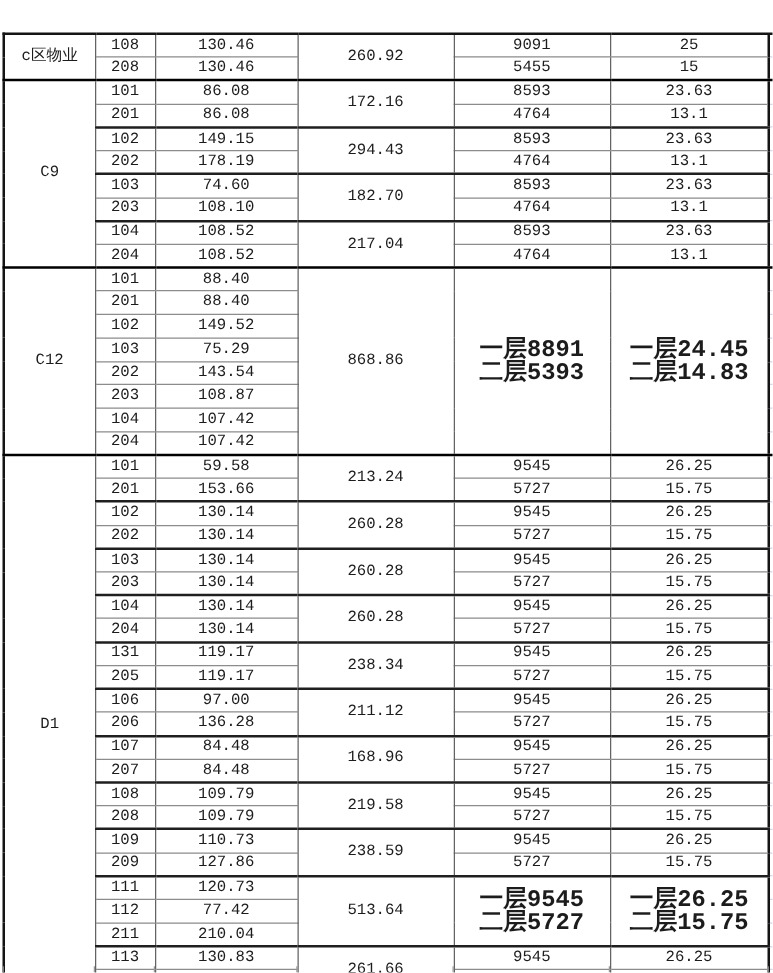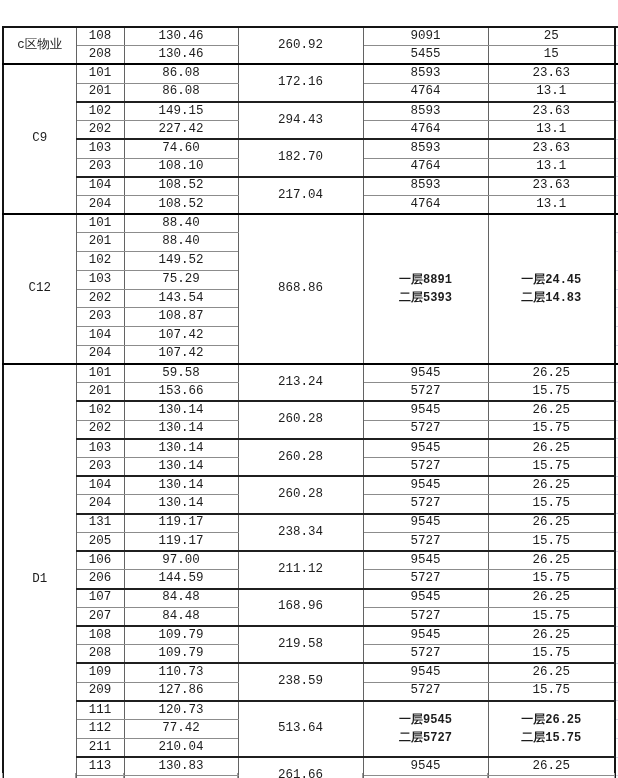--- a/index.html
+++ b/index.html
@@ -30,21 +30,21 @@
     overflow: hidden;
     white-space: nowrap;
   }
   tr:first-child td { border-top: 2px solid #141414; }
   td.col-building { border-left: 2px solid #141414; }
   td.sliver { border-left: 2px solid #141414; border-right: none; }
   .b-light   { border-bottom: 1px solid #8c8c8c; }
   .b-group   { border-bottom: 2px solid #1f1f1f; }
   .b-section { border-bottom: 2px solid #000000; }
   .b-faint   { border-bottom: 1px solid #d6d6e6; }
-  td.bold { font-weight: bold; font-size: 12px; }
+  td.bold { font-weight: bold; font-size: 19px; }
   td.bold div { line-height: 18px; }
   .tick {
     position: absolute;
     top: 773px; height: 5px; width: 1px;
     background: #9a9a9a;
   }
 </style>
 </head>
 <body>
 
@@ -94,21 +94,21 @@
       <tr>
         <td class="b-light">102</td>
         <td class="b-light">149.15</td>
         <td rowspan="2" class="b-group">294.43</td>
         <td class="b-light">8593</td>
         <td class="b-light">23.63</td>
         <td class="b-faint sliver"></td>
       </tr>
       <tr>
         <td class="b-group">202</td>
-        <td class="b-group">227.42</td>
+        <td class="b-group">178.19</td>
         <td class="b-group">4764</td>
         <td class="b-group">13.1</td>
         <td class="b-faint sliver"></td>
       </tr>
       <tr>
         <td class="b-light">103</td>
         <td class="b-light">74.60</td>
         <td rowspan="2" class="b-group">182.70</td>
         <td class="b-light">8593</td>
         <td class="b-light">23.63</td>
@@ -265,21 +265,21 @@
       <tr>
         <td class="b-light">106</td>
         <td class="b-light">97.00</td>
         <td rowspan="2" class="b-group">211.12</td>
         <td class="b-light">9545</td>
         <td class="b-light">26.25</td>
         <td class="b-faint sliver"></td>
       </tr>
       <tr>
         <td class="b-group">206</td>
-        <td class="b-group">144.59</td>
+        <td class="b-group">136.28</td>
         <td class="b-group">5727</td>
         <td class="b-group">15.75</td>
         <td class="b-faint sliver"></td>
       </tr>
       <tr>
         <td class="b-light">107</td>
         <td class="b-light">84.48</td>
         <td rowspan="2" class="b-group">168.96</td>
         <td class="b-light">9545</td>
         <td class="b-light">26.25</td>

